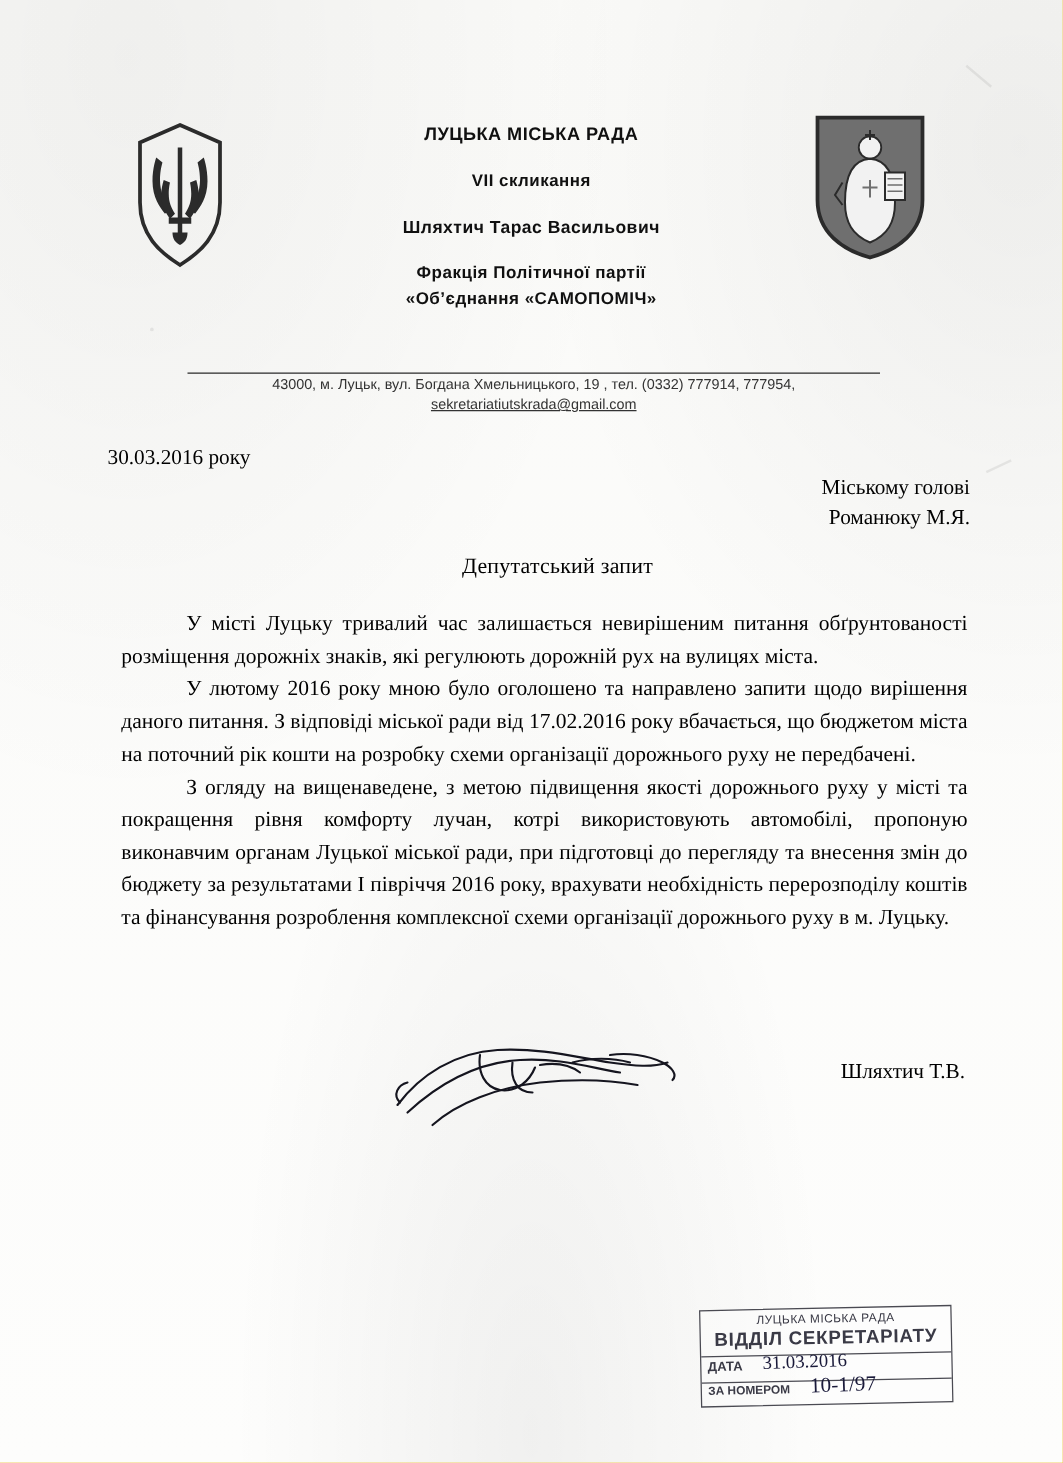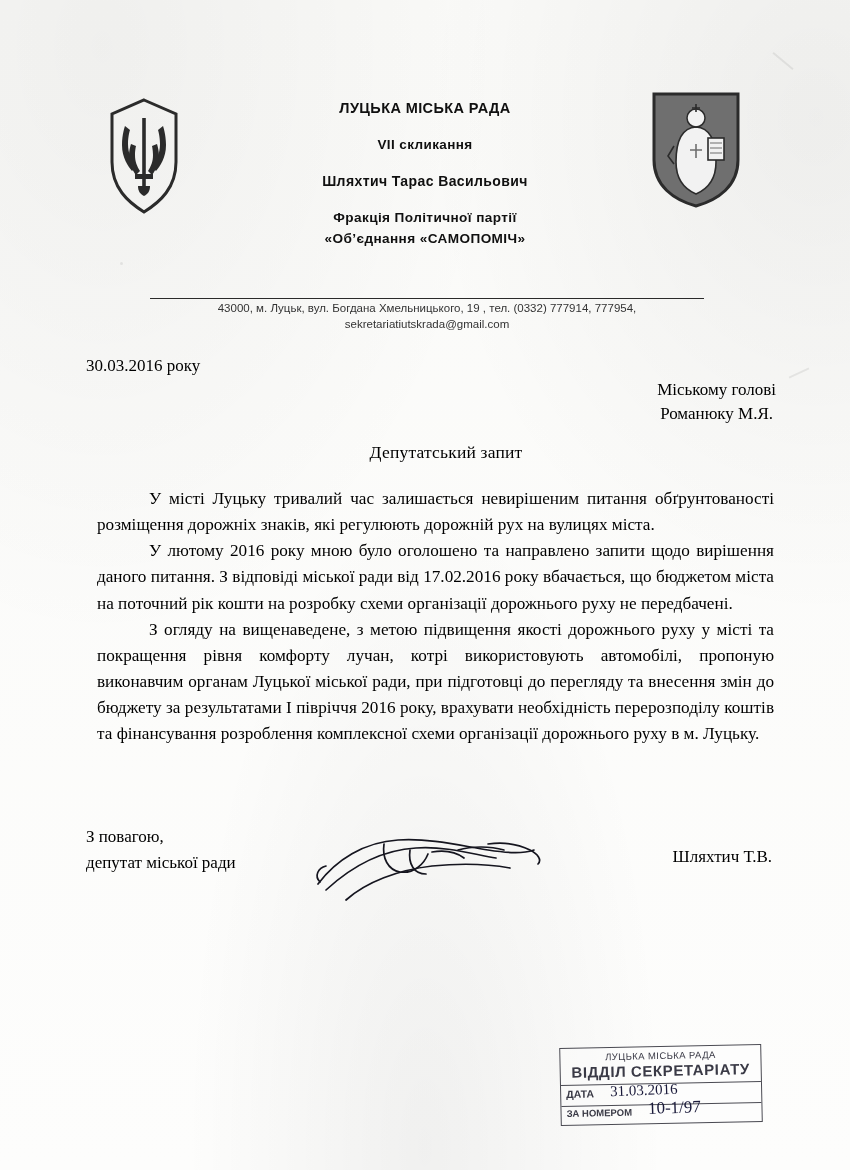--- a/index.html
+++ b/index.html
@@ -89,36 +89,37 @@
     right: 146px;
     top: 216px;
     text-align: center;
     font-family: "Liberation Sans", sans-serif;
     font-size: 11.5px;
     color: #333;
   }
   .contact .email {
     display: block;
     margin-top: 4px;
+    text-decoration: underline;
     color: #333;
   }
 
   
   .date {
     position: absolute;
     left: 86px;
     top: 356px;
     font-size: 17px;
   }
 
   .addressee {
     position: absolute;
     right: 74px;
     top: 378px;
-    text-align: center;
+    text-align: right;
     font-size: 17px;
     line-height: 1.42;
   }
 
   .doc-title {
     position: absolute;
     left: 0; right: 0;
     top: 442px;
     text-align: center;
     font-size: 17.5px;
@@ -307,24 +308,20 @@
   </div>
 
   <div class="doc-title">Депутатський запит</div>
 
   <div class="body-text">
     <p>У місті Луцьку тривалий час залишається невирішеним питання обґрунтованості розміщення дорожніх знаків, які регулюють дорожній рух на вулицях міста.</p>
     <p>У лютому 2016 року мною було оголошено та направлено запити щодо вирішення даного питання. З відповіді міської ради від 17.02.2016 року вбачається, що бюджетом міста на поточний рік кошти на розробку схеми організації дорожнього руху не передбачені.</p>
     <p>З огляду на вищенаведене,  з метою підвищення якості дорожнього руху у місті та покращення рівня комфорту лучан, котрі використовують автомобілі, пропоную виконавчим органам Луцької міської ради, при підготовці до перегляду та внесення змін до бюджету за результатами І півріччя 2016 року, врахувати необхідність перерозподілу коштів та фінансування розроблення комплексної схеми організації дорожнього руху в м. Луцьку.</p>
   </div>
 
-  <div class="sig-left">
-    <div>З повагою,</div>
-    <div>депутат міської ради</div>
-  </div>
 
   <div class="signature">
     <svg viewBox="0 0 250 90" width="250" height="90" aria-hidden="true">
       <g fill="none" stroke="#15151f" stroke-width="1.7" stroke-linecap="round">
         <path d="M6 64 C24 40 52 22 86 20 C120 18 150 26 176 30 C196 33 210 34 222 30"></path>
         <path d="M14 70 C40 46 70 30 104 28 C134 26 160 34 184 38"></path>
         <path d="M72 24 C70 38 76 50 88 52 C102 54 112 44 116 34"></path>
         <path d="M98 30 C96 44 102 54 114 54"></path>
         <path d="M120 32 C132 30 144 32 152 38"></path>
         <path d="M146 30 C160 26 178 26 192 30"></path>

